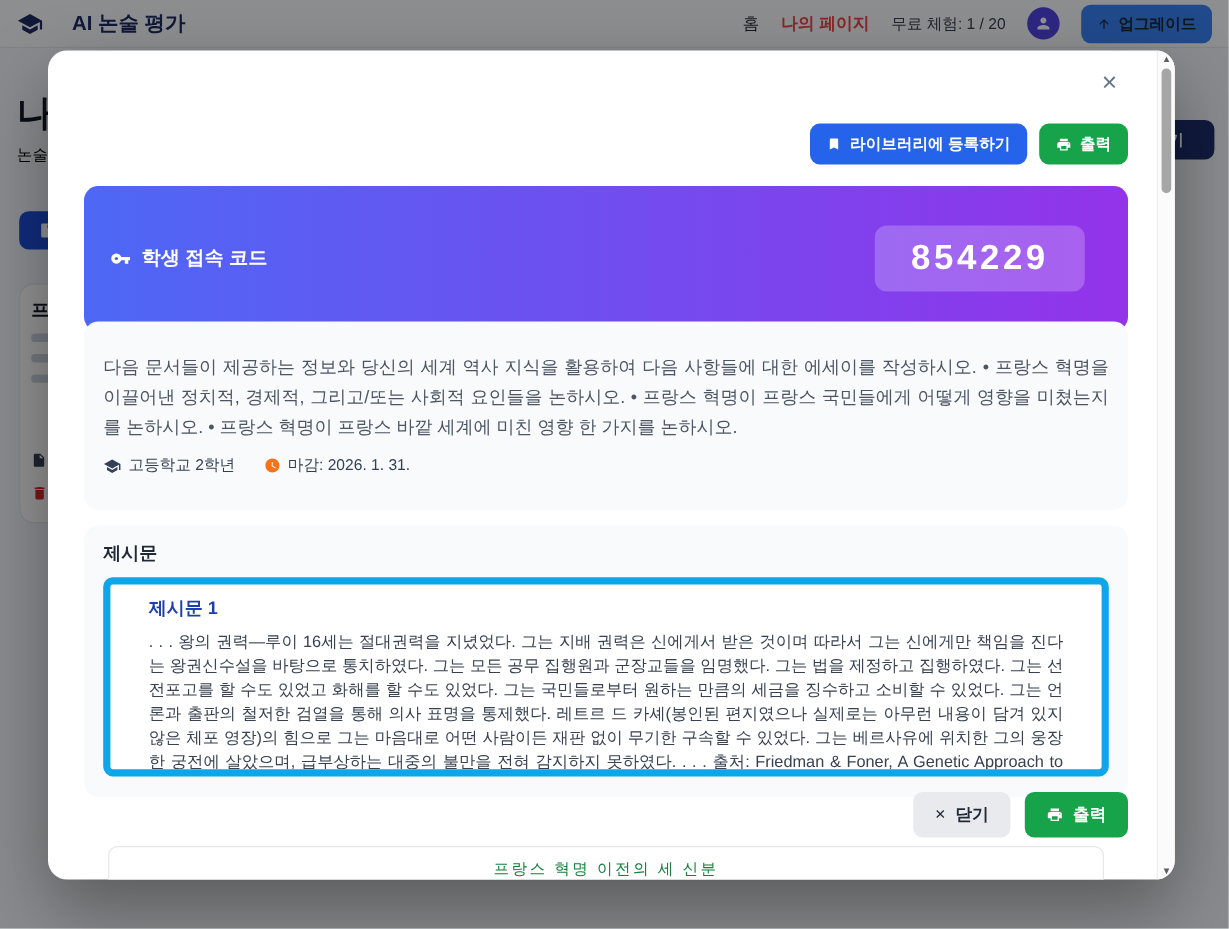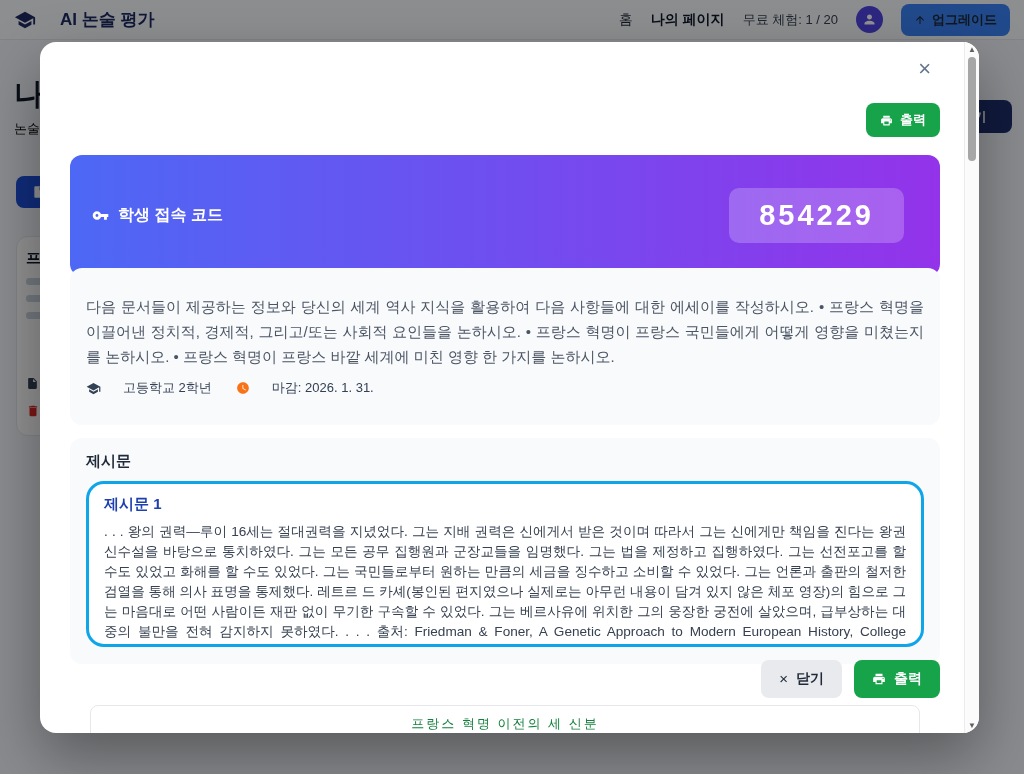--- a/index.html
+++ b/index.html
@@ -8,21 +8,21 @@
   .screen{position:absolute;inset:0;}
   svg{display:block;}
 
   
   .topbar{position:absolute;top:0;left:0;right:0;height:40px;background:#f8fafc;
           border-bottom:1px solid #e5e7eb;display:flex;align-items:center;
           justify-content:space-between;padding:0 14px;box-sizing:border-box;}
   .brand{display:flex;align-items:center;gap:24px;color:#1e2b63;font-weight:800;font-size:17px;}
   .topnav{display:flex;align-items:center;gap:18px;}
   .nav-home{font-size:14px;color:#1f2937;}
-  .nav-my{font-size:14px;font-weight:700;color:#0f172a;text-align:right;}
+  .nav-my{font-size:14px;font-weight:700;color:#ef4444;text-align:right;}
   .nav-trial{font-size:13px;color:#374151;}
   .avatar{width:27px;height:27px;border-radius:50%;background:#4f46e5;display:flex;
           align-items:center;justify-content:center;}
   .btn-upgrade{display:flex;align-items:center;gap:6px;background:#3b82f6;color:#1f2937;
           font-size:13px;font-weight:700;border:none;border-radius:8px;padding:7px 13px;}
   .bg-title{position:absolute;left:14px;top:74px;font-size:30px;font-weight:800;color:#0f172a;}
   .bg-sub{position:absolute;left:14px;top:120px;font-size:13px;color:#000000;}
   .bg-bluebtn{position:absolute;left:16px;top:176px;width:72px;height:32px;background:#1d4ed8;
           border-radius:8px;display:flex;align-items:center;padding-left:16px;box-sizing:border-box;}
   .bg-card{position:absolute;left:16px;top:236px;width:132px;height:200px;background:#fff;
@@ -50,25 +50,25 @@
           justify-content:space-between;padding:0 22px;box-sizing:border-box;color:#fff;}
   .banner-t{display:flex;align-items:center;gap:9px;font-size:16px;font-weight:700;}
   .banner-s{margin-top:7px;font-size:13px;color:rgba(255,255,255,.85);font-weight:400;}
   .code-box{background:rgba(255,255,255,.22);border-radius:10px;padding:11px 30px;
             font-size:29px;font-weight:800;letter-spacing:3px;margin-right:14px;}
   .assign{position:absolute;left:30px;right:39px;top:226px;height:157px;background:#f8fafc;
           border-radius:12px;padding:16px;box-sizing:border-box;overflow:hidden;}
   .sec-h{font-size:15px;font-weight:700;color:#1f2937;}
   .assign-body{margin-top:10px;font-size:15px;line-height:25px;color:#4b5563;text-align:justify;}
   .assign-meta{margin-top:10px;display:flex;align-items:center;gap:24px;font-size:13px;color:#334155;}
-  .meta-item{display:flex;align-items:center;gap:22px;}
+  .meta-item{display:flex;align-items:center;gap:6px;}
   .passages{position:absolute;left:30px;right:39px;top:396px;height:226px;background:#f8fafc;
           border-radius:12px;padding:14px 16px;box-sizing:border-box;}
-  .p-inner{margin-top:10px;background:#fff;border:3px solid #0ea5e9;border-radius:18px;
-          padding:11px 15px;height:166px;box-sizing:border-box;overflow:hidden;}
+  .p-inner{margin-top:10px;background:#fff;border:6px solid #0ea5e9;border-radius:8px;
+          padding:11px 32px;height:166px;box-sizing:border-box;overflow:hidden;}
   .p-title{font-size:15px;font-weight:700;color:#1e40af;}
   .p-text{margin-top:8px;font-size:13.6px;line-height:20px;color:#374151;text-align:justify;}
   .m-footer{position:absolute;right:39px;top:618px;display:flex;gap:12px;}
   .btn-lg{font-size:14px;padding:10px 18px;display:flex;align-items:center;gap:8px;
           border:none;border-radius:8px;font-weight:700;}
   .btn-dismiss{background:#e8eaee;color:#1f2937;}
   .btn-print-lg{background:#16a34a;color:#fff;}
   .x-small{font-size:15px;font-weight:400;line-height:14px;}
   .partial{position:absolute;left:50px;right:59px;top:663px;height:70px;background:#fff;
            border:1px solid #e5e7eb;border-radius:8px 8px 0 0;padding-top:9px;box-sizing:border-box;}
@@ -134,20 +134,26 @@
     </div>
   </div>
   <div class="bg-navybtn">기</div>
 
   <div class="overlay"></div>
 
   <div class="modal">
     <button class="m-close">×</button>
 
     <div class="m-actions">
+      <button class="btn btn-blue">
+        <svg width="12" height="12" viewBox="0 0 24 24" fill="#ffffff">
+            <path d="M17 3H7c-1.1 0-2 .9-2 2v16l7-3 7 3V5c0-1.1-.9-2-2-2z"></path>
+          </svg>
+        <span>라이브러리에 등록하기</span>
+      </button>
       <button class="btn btn-green">
         <svg width="13" height="13" viewBox="0 0 24 24" fill="#ffffff">
             <path d="M19 8H5c-1.66 0-3 1.34-3 3v6h4v4h12v-4h4v-6c0-1.66-1.34-3-3-3zm-3 11H8v-5h8v5zm3-7c-.55 0-1-.45-1-1s.45-1 1-1 1 .45 1 1-.45 1-1 1zm-1-9H6v4h12V3z"></path>
           </svg>
         <span>출력</span>
       </button>
     </div>
 
     <div class="banner">
       <div>

